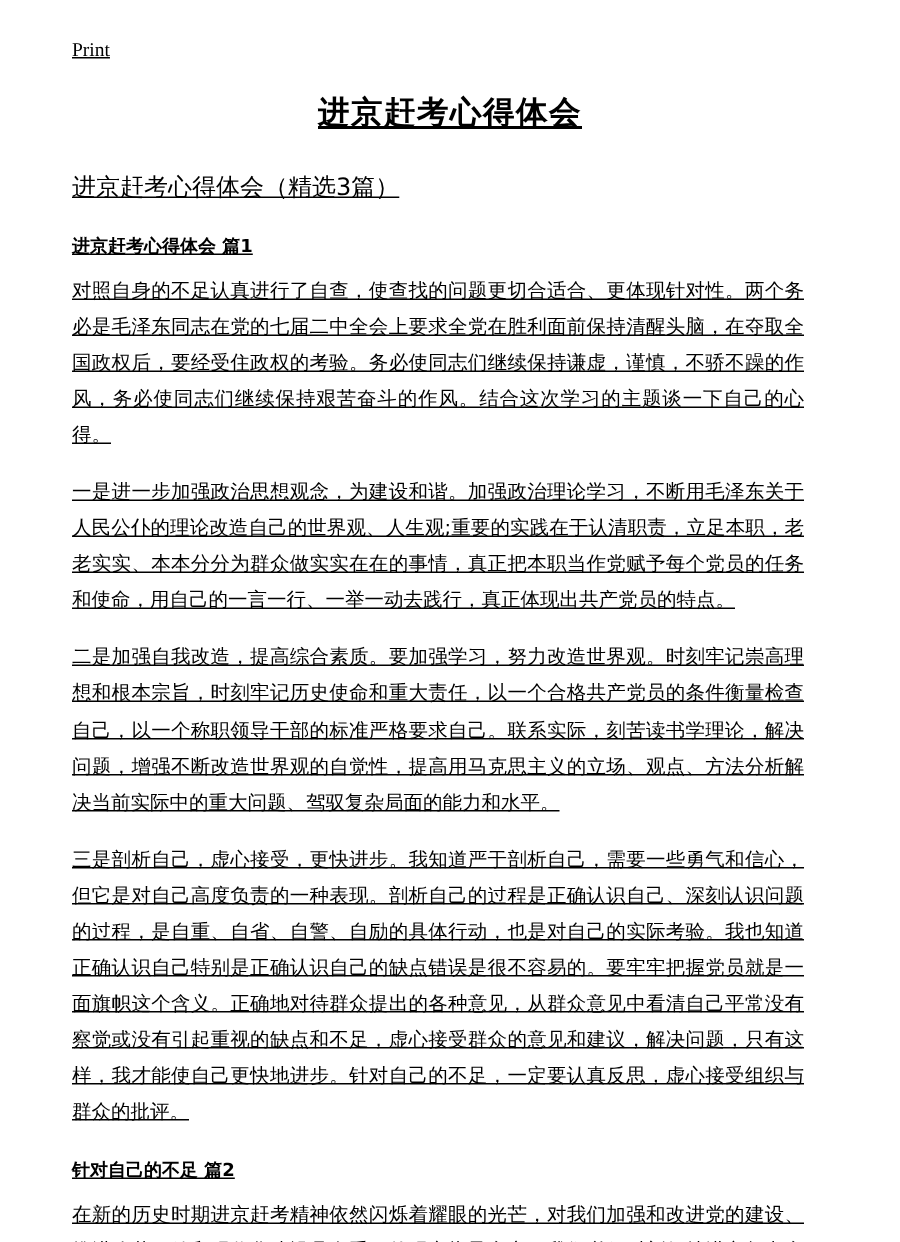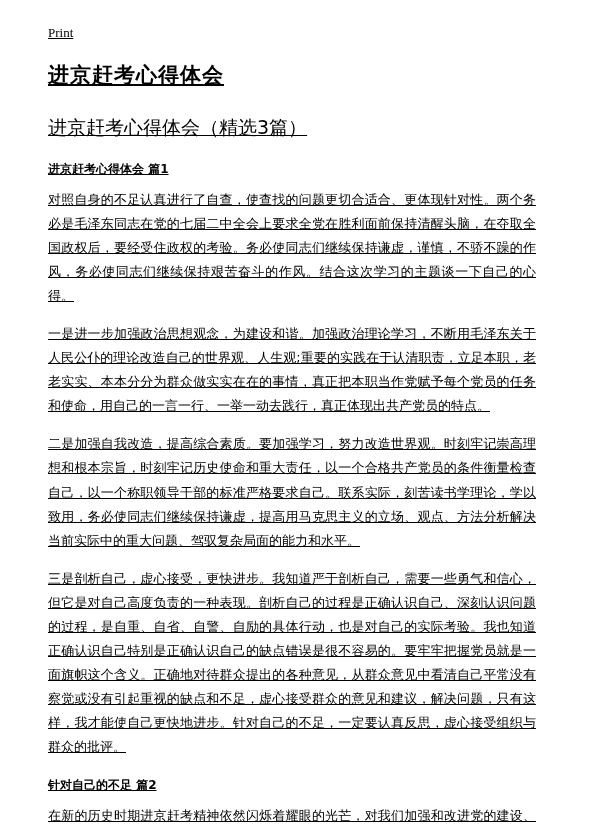--- a/index.html
+++ b/index.html
@@ -23,30 +23,30 @@
     text-decoration: underline;
   }
   .print-label {
     font-family: "Liberation Serif", serif;
     font-size: 13px;
     color: #000;
     margin: 0 0 22px 0;
     line-height: 1;
   }
   .doc-title {
-    text-align: left;
+    text-align: center;
     font-family: "DejaVu Sans", sans-serif;
     font-weight: bold;
     font-size: 21px;
     letter-spacing: 1px;
     margin: 0 0 26px 0;
   }
   .subtitle {
     font-family: "DejaVu Sans", sans-serif;
-    font-size: 19px;
+    font-size: 16px;
     margin: 0 0 20px 0;
   }
   .section-heading {
     font-family: "DejaVu Sans", sans-serif;
     font-weight: bold;
     font-size: 12px;
     margin: 0 0 10px 0;
   }
   .para {
     font-family: "DejaVu Sans", sans-serif;
@@ -67,19 +67,19 @@
 
   <div class="print-label">Print</div>
 
   <h1 class="doc-title">进京赶考心得体会</h1>
 
   <div class="subtitle">进京赶考心得体会（精选3篇）</div>
 
   <div class="section-heading">进京赶考心得体会 篇1</div>
   <p class="para">对照自身的不足认真进行了自查，使查找的问题更切合适合、更体现针对性。两个务必是毛泽东同志在党的七届二中全会上要求全党在胜利面前保持清醒头脑，在夺取全国政权后，要经受住政权的考验。务必使同志们继续保持谦虚，谨慎，不骄不躁的作风，务必使同志们继续保持艰苦奋斗的作风。结合这次学习的主题谈一下自己的心得。</p>
   <p class="para">一是进一步加强政治思想观念，为建设和谐。加强政治理论学习，不断用毛泽东关于人民公仆的理论改造自己的世界观、人生观;重要的实践在于认清职责，立足本职，老老实实、本本分分为群众做实实在在的事情，真正把本职当作党赋予每个党员的任务和使命，用自己的一言一行、一举一动去践行，真正体现出共产党员的特点。</p>
-  <p class="para">二是加强自我改造，提高综合素质。要加强学习，努力改造世界观。时刻牢记崇高理想和根本宗旨，时刻牢记历史使命和重大责任，以一个合格共产党员的条件衡量检查自己，以一个称职领导干部的标准严格要求自己。联系实际，刻苦读书学理论，学以致用，务必使同志们继续保持谦虚，提高用马克思主义的立场、观点、方法分析解决当前实际中的重大问题、驾驭复杂局面的能力和水平。</p>
+  <p class="para">二是加强自我改造，提高综合素质。要加强学习，努力改造世界观。时刻牢记崇高理想和根本宗旨，时刻牢记历史使命和重大责任，以一个合格共产党员的条件衡量检查自己，以一个称职领导干部的标准严格要求自己。联系实际，刻苦读书学理论，解决问题，增强不断改造世界观的自觉性，提高用马克思主义的立场、观点、方法分析解决当前实际中的重大问题、驾驭复杂局面的能力和水平。</p>
   <p class="para last-of-block">三是剖析自己，虚心接受，更快进步。我知道严于剖析自己，需要一些勇气和信心，但它是对自己高度负责的一种表现。剖析自己的过程是正确认识自己、深刻认识问题的过程，是自重、自省、自警、自励的具体行动，也是对自己的实际考验。我也知道正确认识自己特别是正确认识自己的缺点错误是很不容易的。要牢牢把握党员就是一面旗帜这个含义。正确地对待群众提出的各种意见，从群众意见中看清自己平常没有察觉或没有引起重视的缺点和不足，虚心接受群众的意见和建议，解决问题，只有这样，我才能使自己更快地进步。针对自己的不足，一定要认真反思，虚心接受组织与群众的批评。</p>
 
   <div class="section-heading">针对自己的不足 篇2</div>
   <p class="para">在新的历史时期进京赶考精神依然闪烁着耀眼的光芒，对我们加强和改进党的建设、推进改革开放和现代化建设具有重要的现实指导意义。我们必须时刻保持进京赶考意识，牢记两个务必，永葆党的先进性和纯洁性凝聚合力，开拓进取，为建设和谐、美丽、幸福金沙不断贡献自己的力量。</p>
 
 </div>
 
 </body></html>

